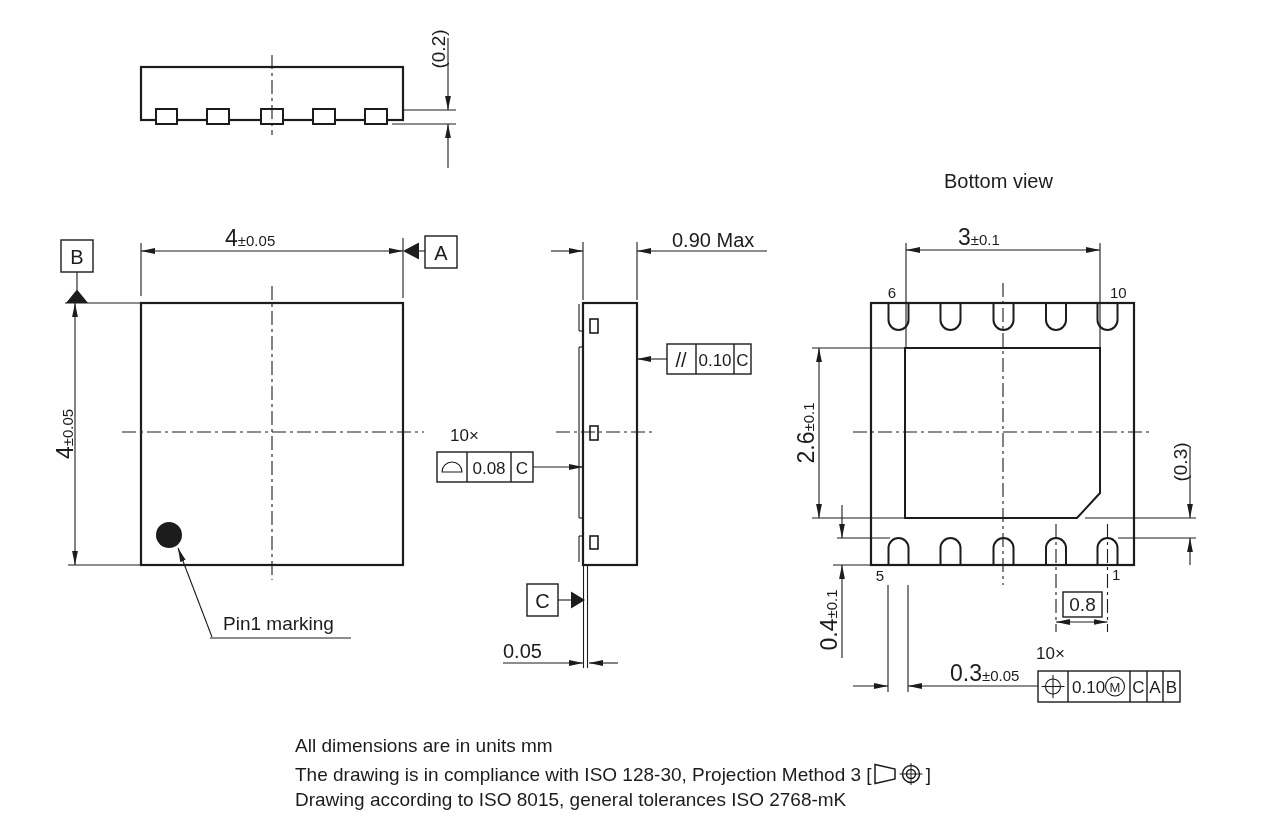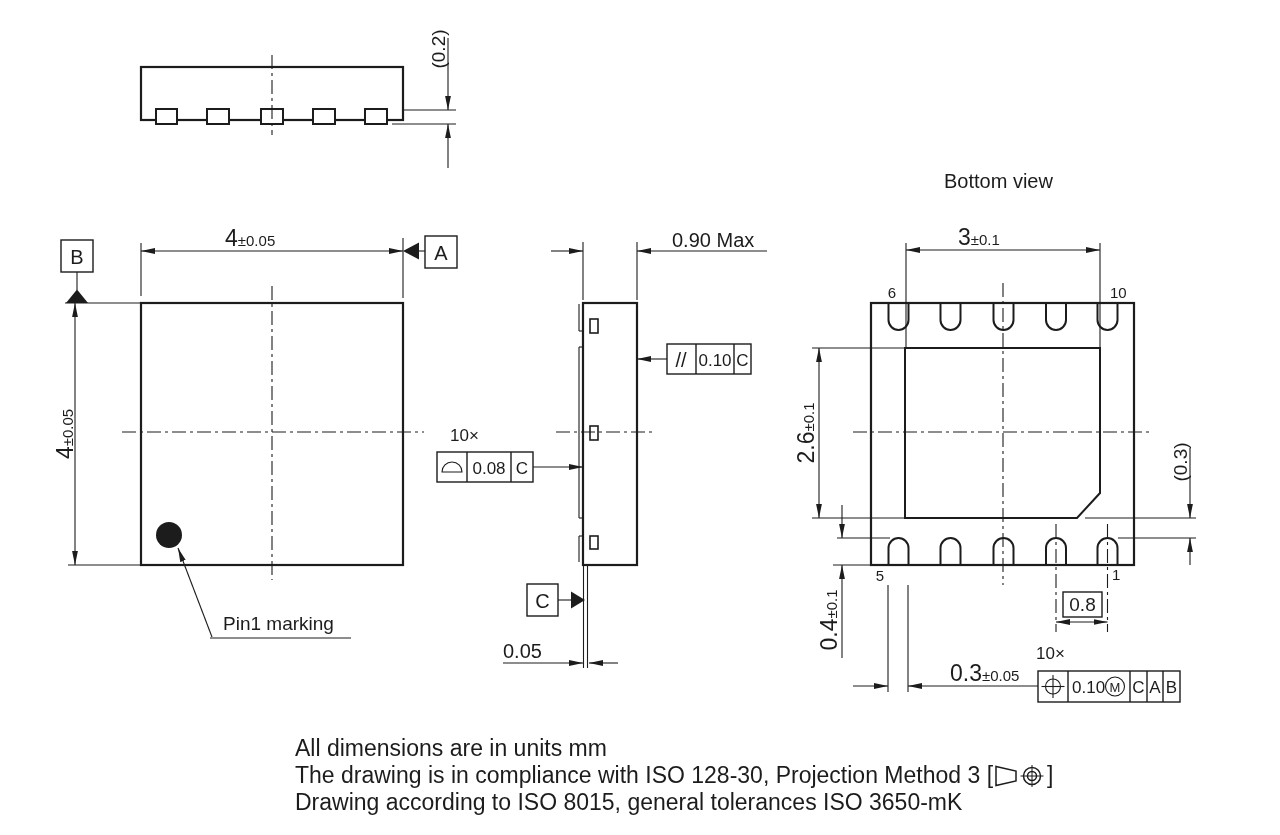--- a/index.html
+++ b/index.html
@@ -12,21 +12,21 @@
   .tl{fill:none;stroke:#1c1c1c;stroke-width:1.1;}            
   .fb{fill:none;stroke:#1c1c1c;stroke-width:1.4;}            
   .cl{fill:none;stroke:#1c1c1c;stroke-width:1.1;stroke-dasharray:14 4 3 4;}
   .wf{fill:#ffffff;stroke:#1c1c1c;stroke-width:2;}
   .t24{font-size:23px;}
   .t19{font-size:19px;}
   .t20{font-size:20px;}
   .t17{font-size:17px;}
   .t15{font-size:15px;}
   .t13{font-size:13px;}
-  .note{position:absolute;left:295px;font-size:23px;white-space:nowrap;}
+  .note{position:absolute;left:295px;font-size:19px;white-space:nowrap;}
   .note svg{position:static;vertical-align:-5px;}
 </style>
 </head>
 <body>
 
 <div id="canvas">
 
 <svg width="1280" height="835" viewBox="0 0 1280 835">
   <defs>
     <marker id="ah" markerWidth="14" markerHeight="8" refX="14" refY="4" orient="auto-start-reverse" markerUnits="userSpaceOnUse">
@@ -261,16 +261,16 @@
   <div class="note" style="top:735px;">All dimensions are in units mm</div>
   <div class="note" style="top:762px;">
     <span>The drawing is in compliance with ISO 128-30, Projection Method 3 [</span><svg width="54" height="24" viewBox="0 0 54 24">
           <polygon points="3,2.5 3,21.5 23,17 23,7" fill="none" stroke="#1c1c1c" stroke-width="1.5"></polygon>
           <circle cx="39" cy="12" r="8.5" fill="none" stroke="#1c1c1c" stroke-width="1.5"></circle>
           <circle cx="39" cy="12" r="4.5" fill="none" stroke="#1c1c1c" stroke-width="1.5"></circle>
           <line x1="27.5" y1="12" x2="50.5" y2="12" stroke="#1c1c1c" stroke-width="1"></line>
           <line x1="39" y1="1" x2="39" y2="23" stroke="#1c1c1c" stroke-width="1"></line>
         </svg><span>]</span>
   </div>
-  <div class="note" style="top:789px;">Drawing according to ISO 8015, general tolerances ISO 3650-mK</div>
+  <div class="note" style="top:789px;">Drawing according to ISO 8015, general tolerances ISO 2768-mK</div>
 </div>
 
 </div>
 
 </body></html>

